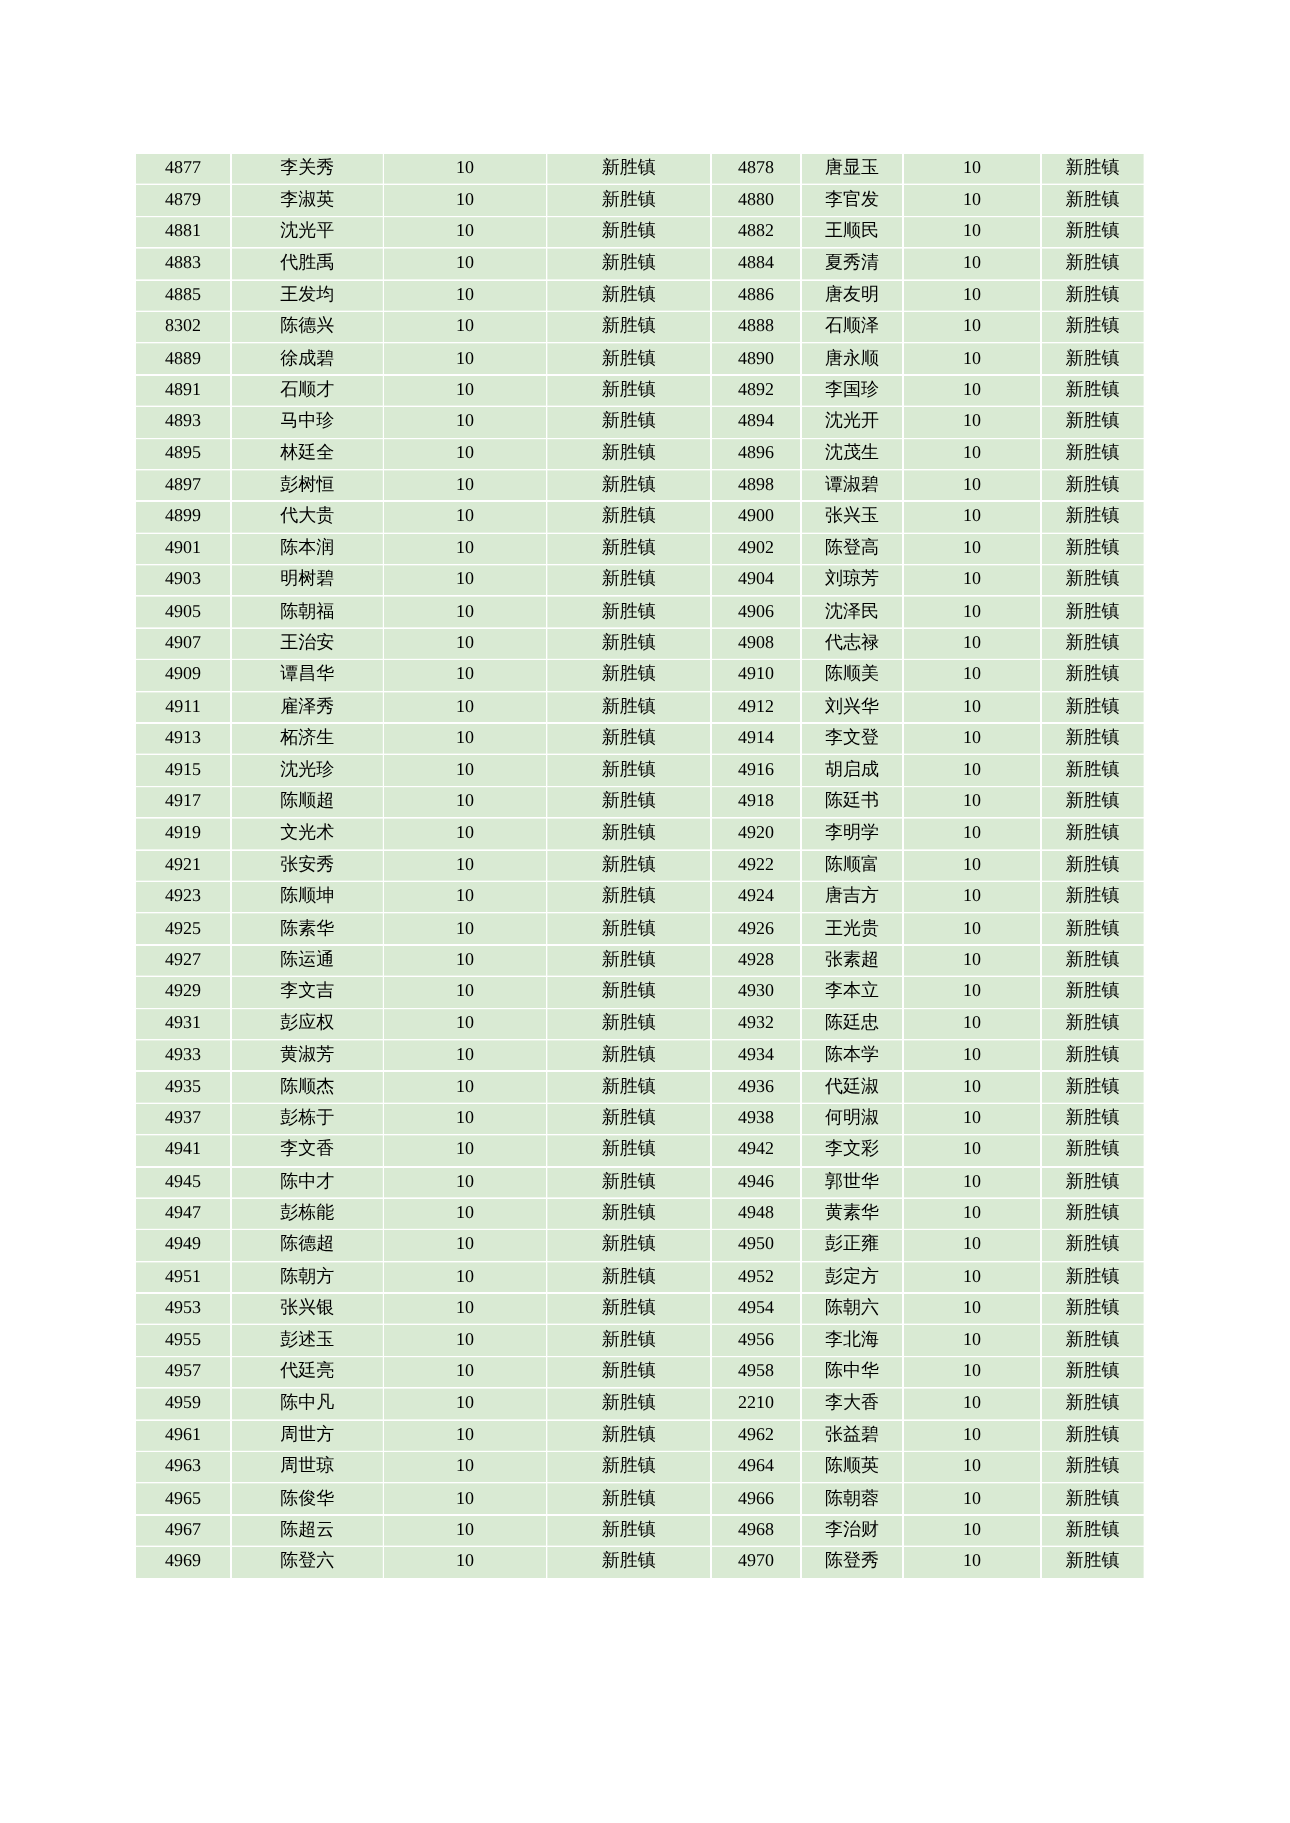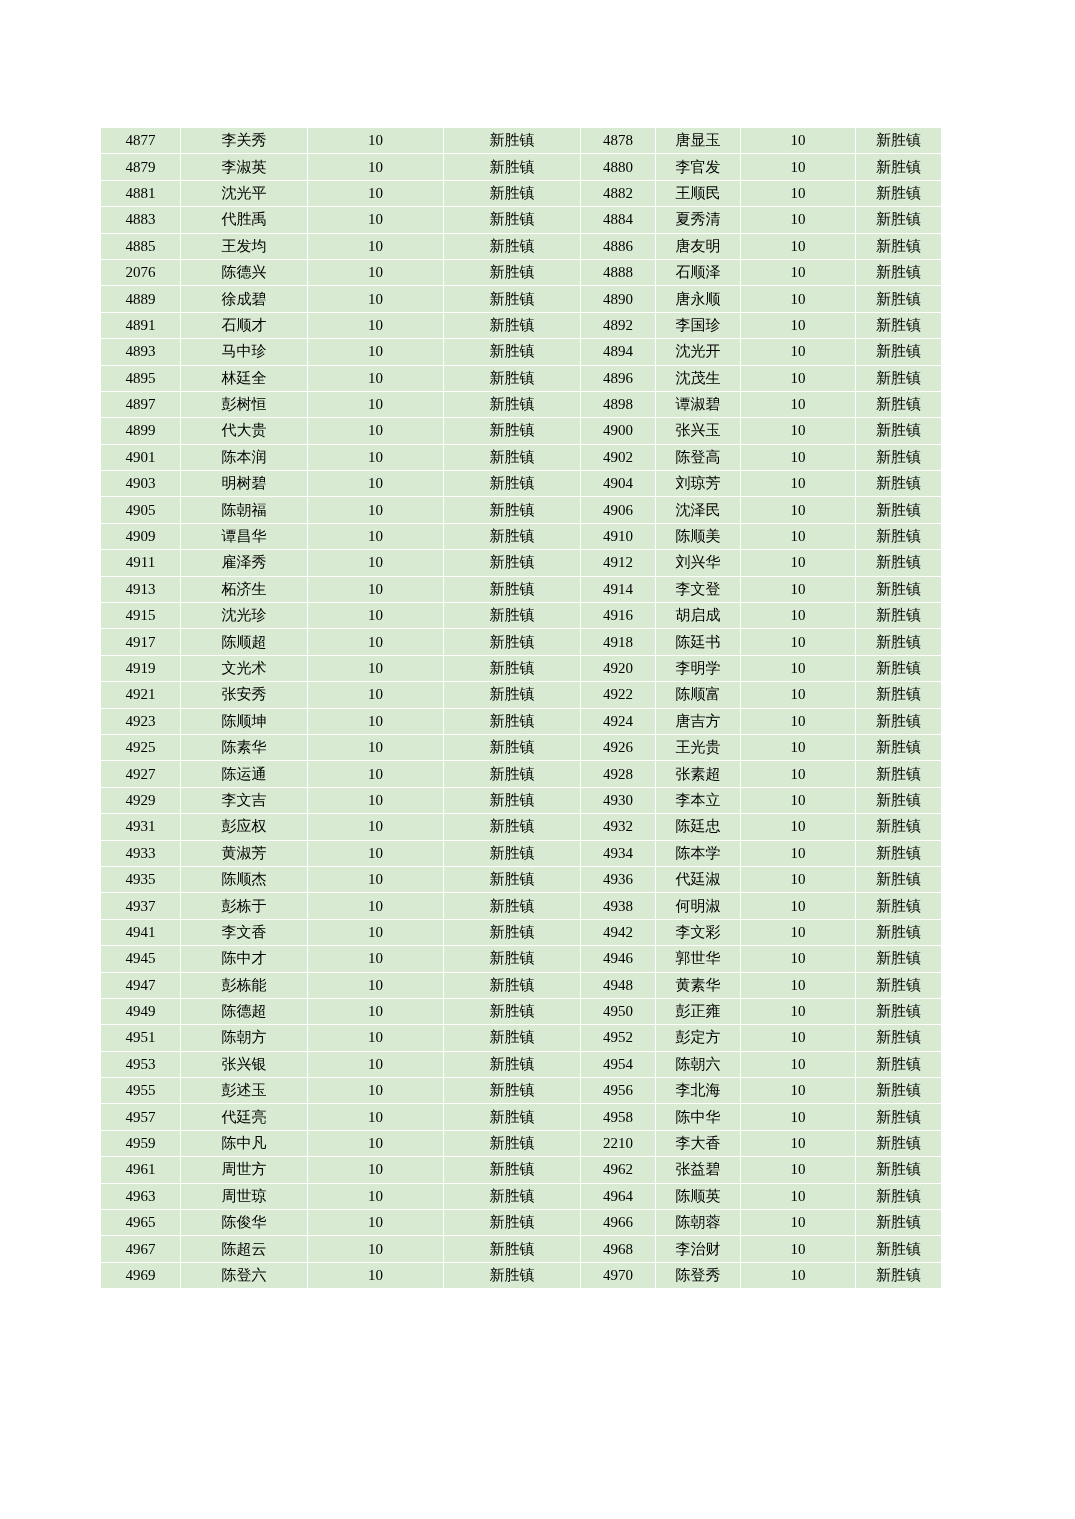--- a/index.html
+++ b/index.html
@@ -5,20 +5,21 @@
   html, body { margin: 0; padding: 0; }
   body {
     width: 1075px;
     min-height: 1519px;
     background: #ffffff;
     font-family: "Liberation Serif", "DejaVu Serif", serif;
     color: #000000;
   }
   .sheet {
     padding: 127px 0 40px 100px;
+    margin-left: 12px;
   }
   table.roster {
     border-collapse: collapse;
     table-layout: fixed;
     width: 841px;
   }
   table.roster td {
     background: var(--cell-bg, #d9ead3);
     border: 1px solid var(--grid-color, #ffffff);
     height: 25.4px;
@@ -91,21 +92,21 @@
           <td>4885</td>
           <td>王发均</td>
           <td>10</td>
           <td>新胜镇</td>
           <td>4886</td>
           <td>唐友明</td>
           <td>10</td>
           <td>新胜镇</td>
         </tr>
         <tr>
-          <td>2076</td>
+          <td>8302</td>
           <td>陈德兴</td>
           <td>10</td>
           <td>新胜镇</td>
           <td>4888</td>
           <td>石顺泽</td>
           <td>10</td>
           <td>新胜镇</td>
         </tr>
         <tr>
           <td>4889</td>
@@ -187,20 +188,30 @@
           <td>10</td>
           <td>新胜镇</td>
         </tr>
         <tr>
           <td>4905</td>
           <td>陈朝福</td>
           <td>10</td>
           <td>新胜镇</td>
           <td>4906</td>
           <td>沈泽民</td>
+          <td>10</td>
+          <td>新胜镇</td>
+        </tr>
+        <tr>
+          <td>4907</td>
+          <td>王治安</td>
+          <td>10</td>
+          <td>新胜镇</td>
+          <td>4908</td>
+          <td>代志禄</td>
           <td>10</td>
           <td>新胜镇</td>
         </tr>
         <tr>
           <td>4909</td>
           <td>谭昌华</td>
           <td>10</td>
           <td>新胜镇</td>
           <td>4910</td>
           <td>陈顺美</td>

